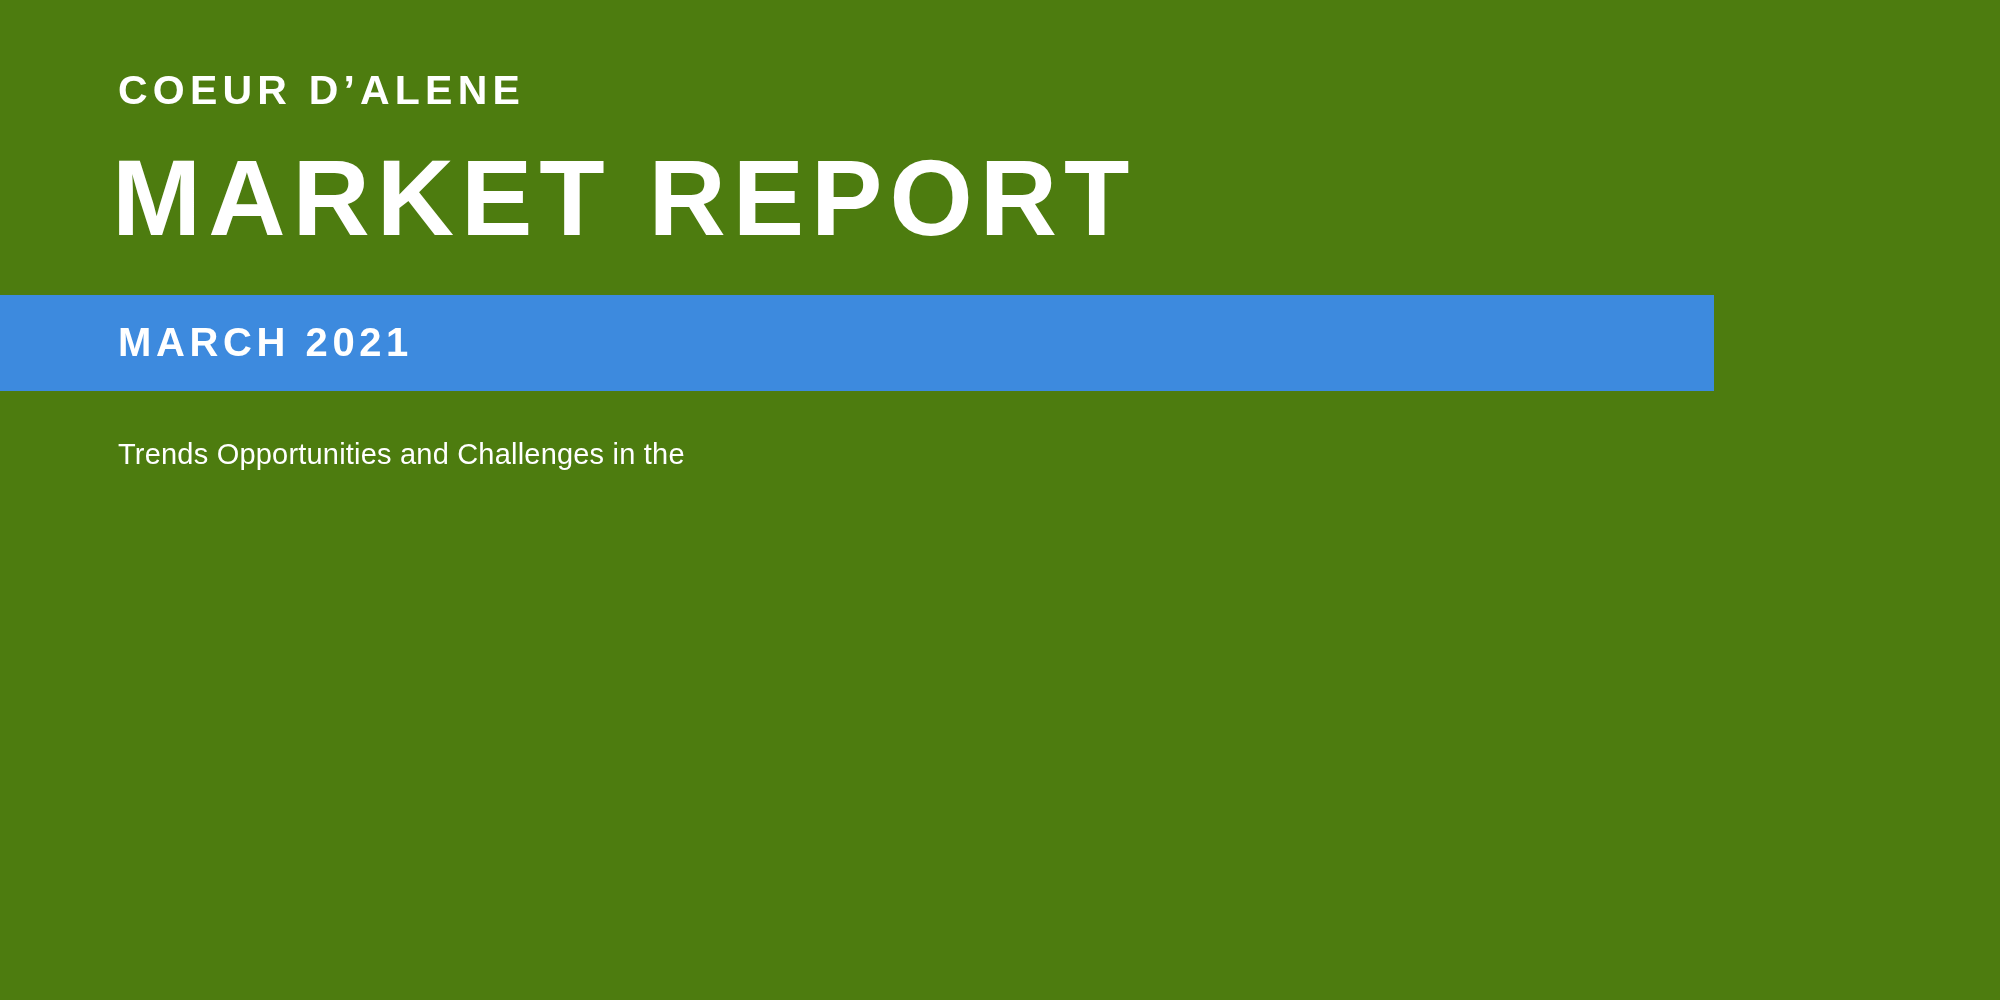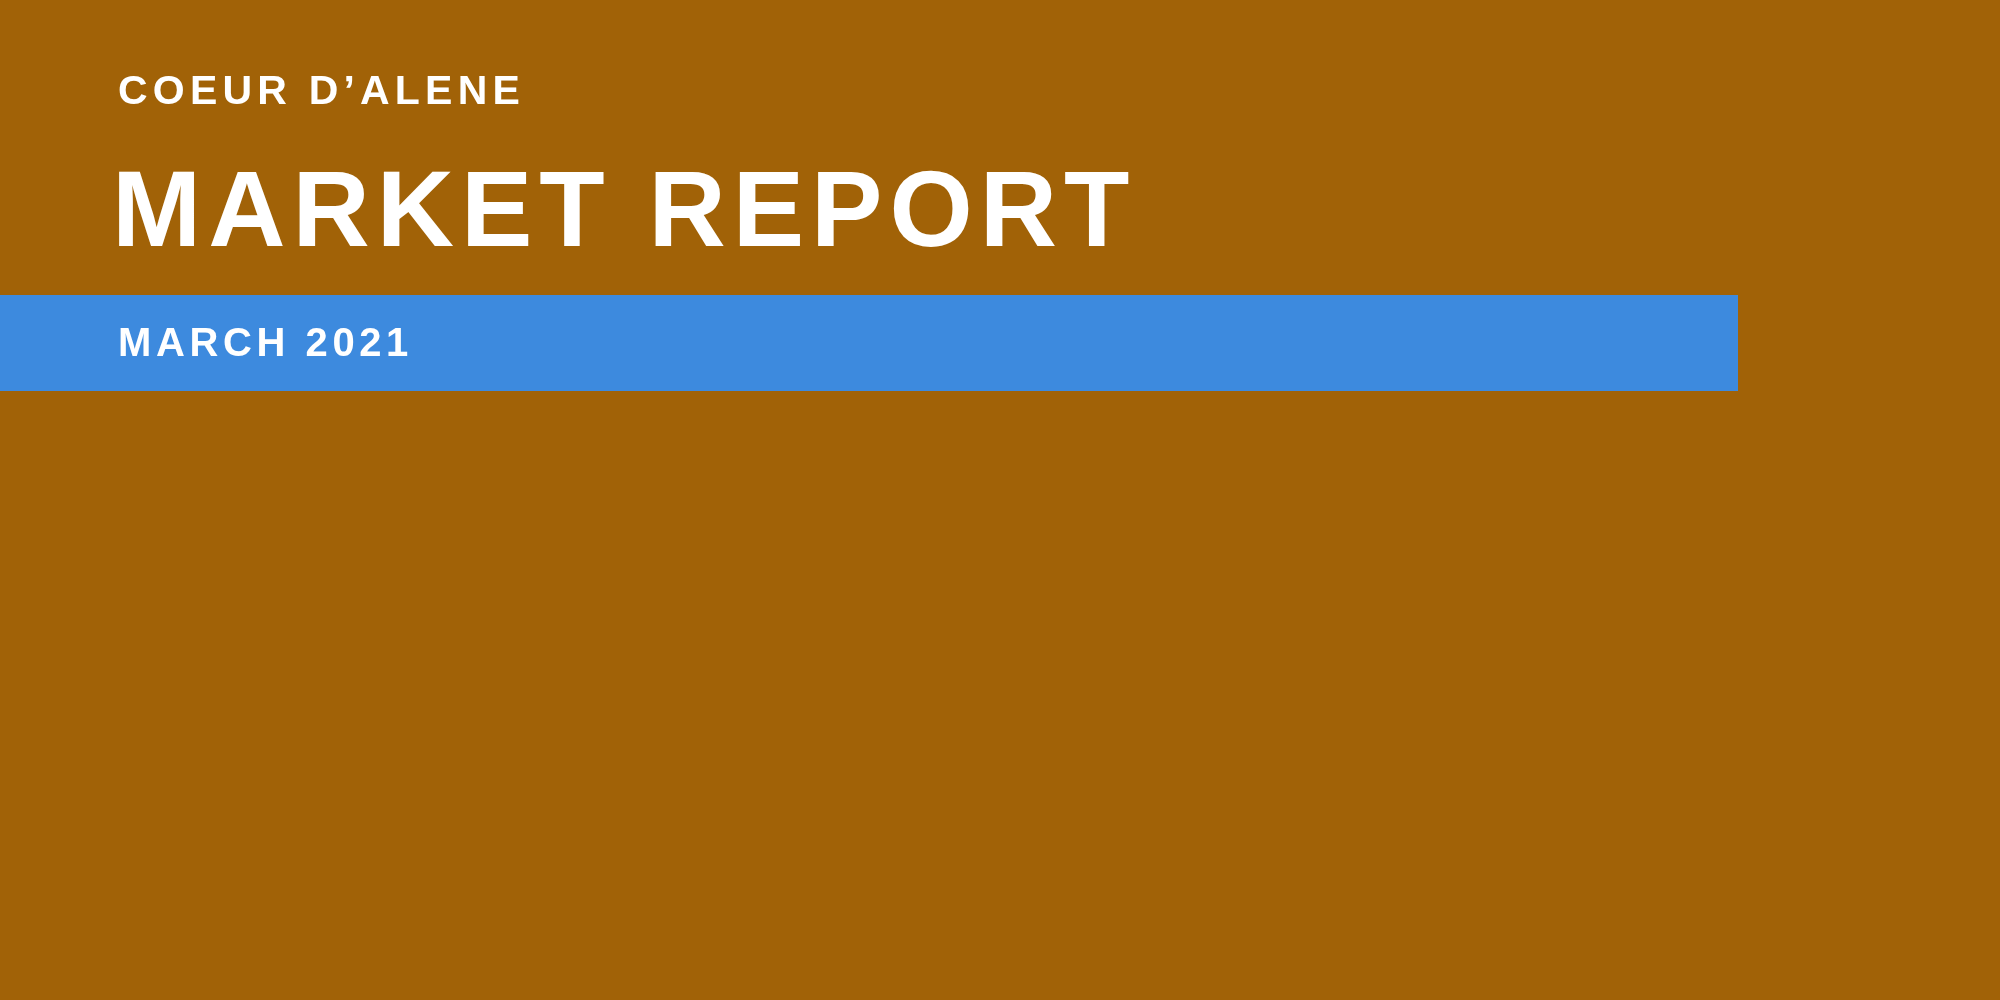--- a/index.html
+++ b/index.html
@@ -10,21 +10,21 @@
   body {
     width: 2000px;
     height: 1000px;
     overflow: hidden;
     font-family: "Liberation Sans", sans-serif;
   }
   #cover {
     position: relative;
     width: 2000px;
     height: 1000px;
-    background: #a16207;
+    background: #4d7c0f;
     overflow: hidden;
     text-decoration: underline;
   }
   #wave-layer {
     position: absolute;
     left: 0;
     top: 0;
     width: 2000px;
     height: 1000px;
     pointer-events: none;
@@ -48,36 +48,35 @@
     color: #ffffff;
     font-size: 41px;
     font-weight: 700;
     letter-spacing: 5.2px;
     line-height: 1;
     white-space: nowrap;
   }
   .title {
     position: absolute;
     left: 112px;
-    top: 156px;
+    top: 145px;
     color: #ffffff;
     font-size: 107px;
     font-weight: 700;
     letter-spacing: 7px;
     line-height: 1;
     white-space: nowrap;
   }
   .band {
     position: absolute;
     left: 0;
     top: 295px;
     width: 1714px;
     height: 96px;
     background: #3d8ade;
-    padding-left: 24px;
   }
   .band-label {
     position: absolute;
     left: 118px;
     top: 27px;
     color: #ffffff;
     font-size: 40px;
     font-weight: 700;
     letter-spacing: 4.6px;
     line-height: 1;
@@ -160,16 +159,17 @@
 
     <div class="eyebrow">COEUR D’ALENE</div>
 
     <div class="title">MARKET REPORT</div>
 
     <div class="band">
       <div class="band-label">MARCH 2021</div>
     </div>
 
     <div class="subtitle">
+      <span class="line">Trends Opportunities and Challenges in the</span>
     </div>
 
   </div>
 </div>
 
 </body></html>

